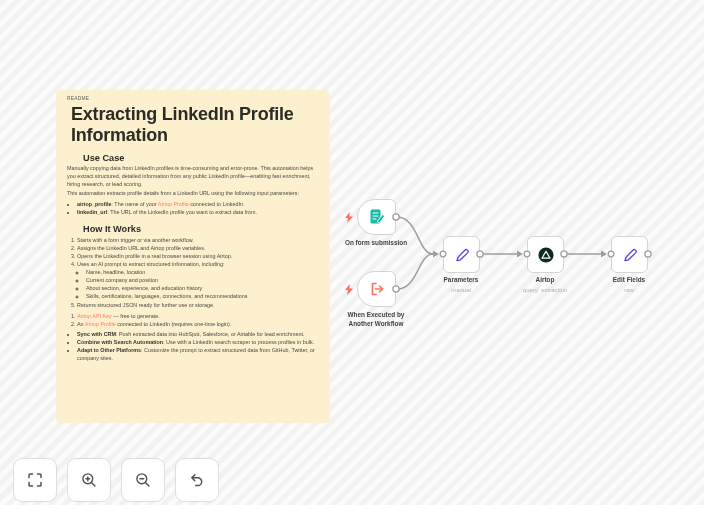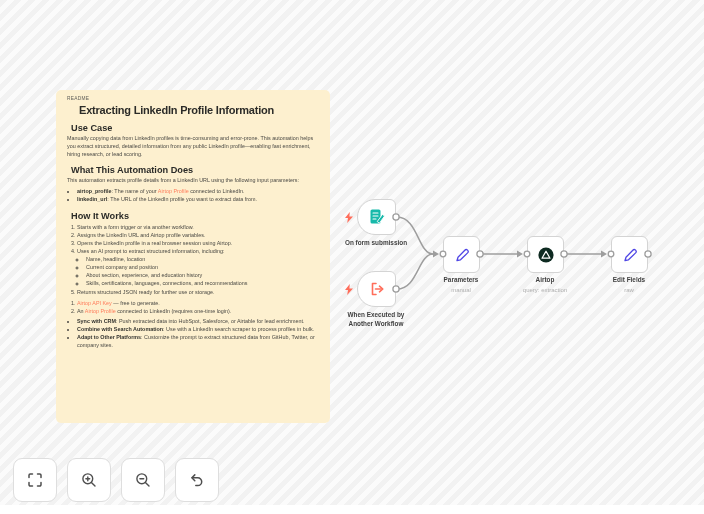--- a/index.html
+++ b/index.html
@@ -13,22 +13,22 @@
     background:repeating-linear-gradient(135deg,#f2f2f2 0 5px,#fbfbfb 5px 10px);
   }
 
   
   .note{
     position:absolute;left:56px;top:90px;width:274px;height:333px;
     box-sizing:border-box;background:#fdf0cf;border-radius:5px;
     padding:6px 11px 8px;overflow:hidden;z-index:3;color:#4a4944;
   }
   .note .tag{font-size:4.8px;color:#5f5e58;letter-spacing:.3px;display:block;}
-  .note h1{font-size:11px;font-weight:700;color:#2b2b28;margin:3px 12px 1px;letter-spacing:-.2px;}
-  .note h2{font-size:9.2px;font-weight:700;color:#2b2b28;margin:7px 4px 2px;}
+  .note h1{font-size:18px;font-weight:700;color:#2b2b28;margin:3px 4px 1px;letter-spacing:-.2px;}
+  .note h2{font-size:9.2px;font-weight:700;color:#2b2b28;margin:7px 16px 2px;}
   .note p{font-size:5.4px;line-height:1.45;margin:1px 0 2px;}
   .note ol,.note ul{margin:1px 0 2px;padding-left:10px;}
   .note li{font-size:5.4px;line-height:1.5;}
   .note ul.sub{list-style-type:circle;margin:0 0 1px;padding-left:9px;}
   .note ul.plain{list-style-type:disc;}
   .note a{color:#ff7d5c;text-decoration:none;cursor:pointer;}
   .note b{color:#33332f;}
 
   
   .node{
@@ -60,21 +60,20 @@
 
 <div class="canvas">
 
   <div class="note">
     <span class="tag">README</span>
     <h1>Extracting LinkedIn Profile Information</h1>
 
     <h2>Use Case</h2>
     <p>Manually copying data from LinkedIn profiles is time-consuming and error-prone. This automation helps you extract structured, detailed information from any public LinkedIn profile—enabling fast enrichment, hiring research, or lead scoring.</p>
 
-    <h2>What This Automation Does</h2>
     <p>This automation extracts profile details from a LinkedIn URL using the following input parameters:</p>
     <ul class="plain">
       <li><b>airtop_profile</b><span>: The name of your </span><a>Airtop Profile</a><span> connected to LinkedIn.</span></li>
       <li><b>linkedin_url</b><span>: The URL of the LinkedIn profile you want to extract data from.</span></li>
     </ul>
 
     <h2>How It Works</h2>
     <ol>
       <li><span>Starts with a form trigger or via another workflow.</span></li>
       <li><span>Assigns the LinkedIn URL and Airtop profile variables.</span></li>

